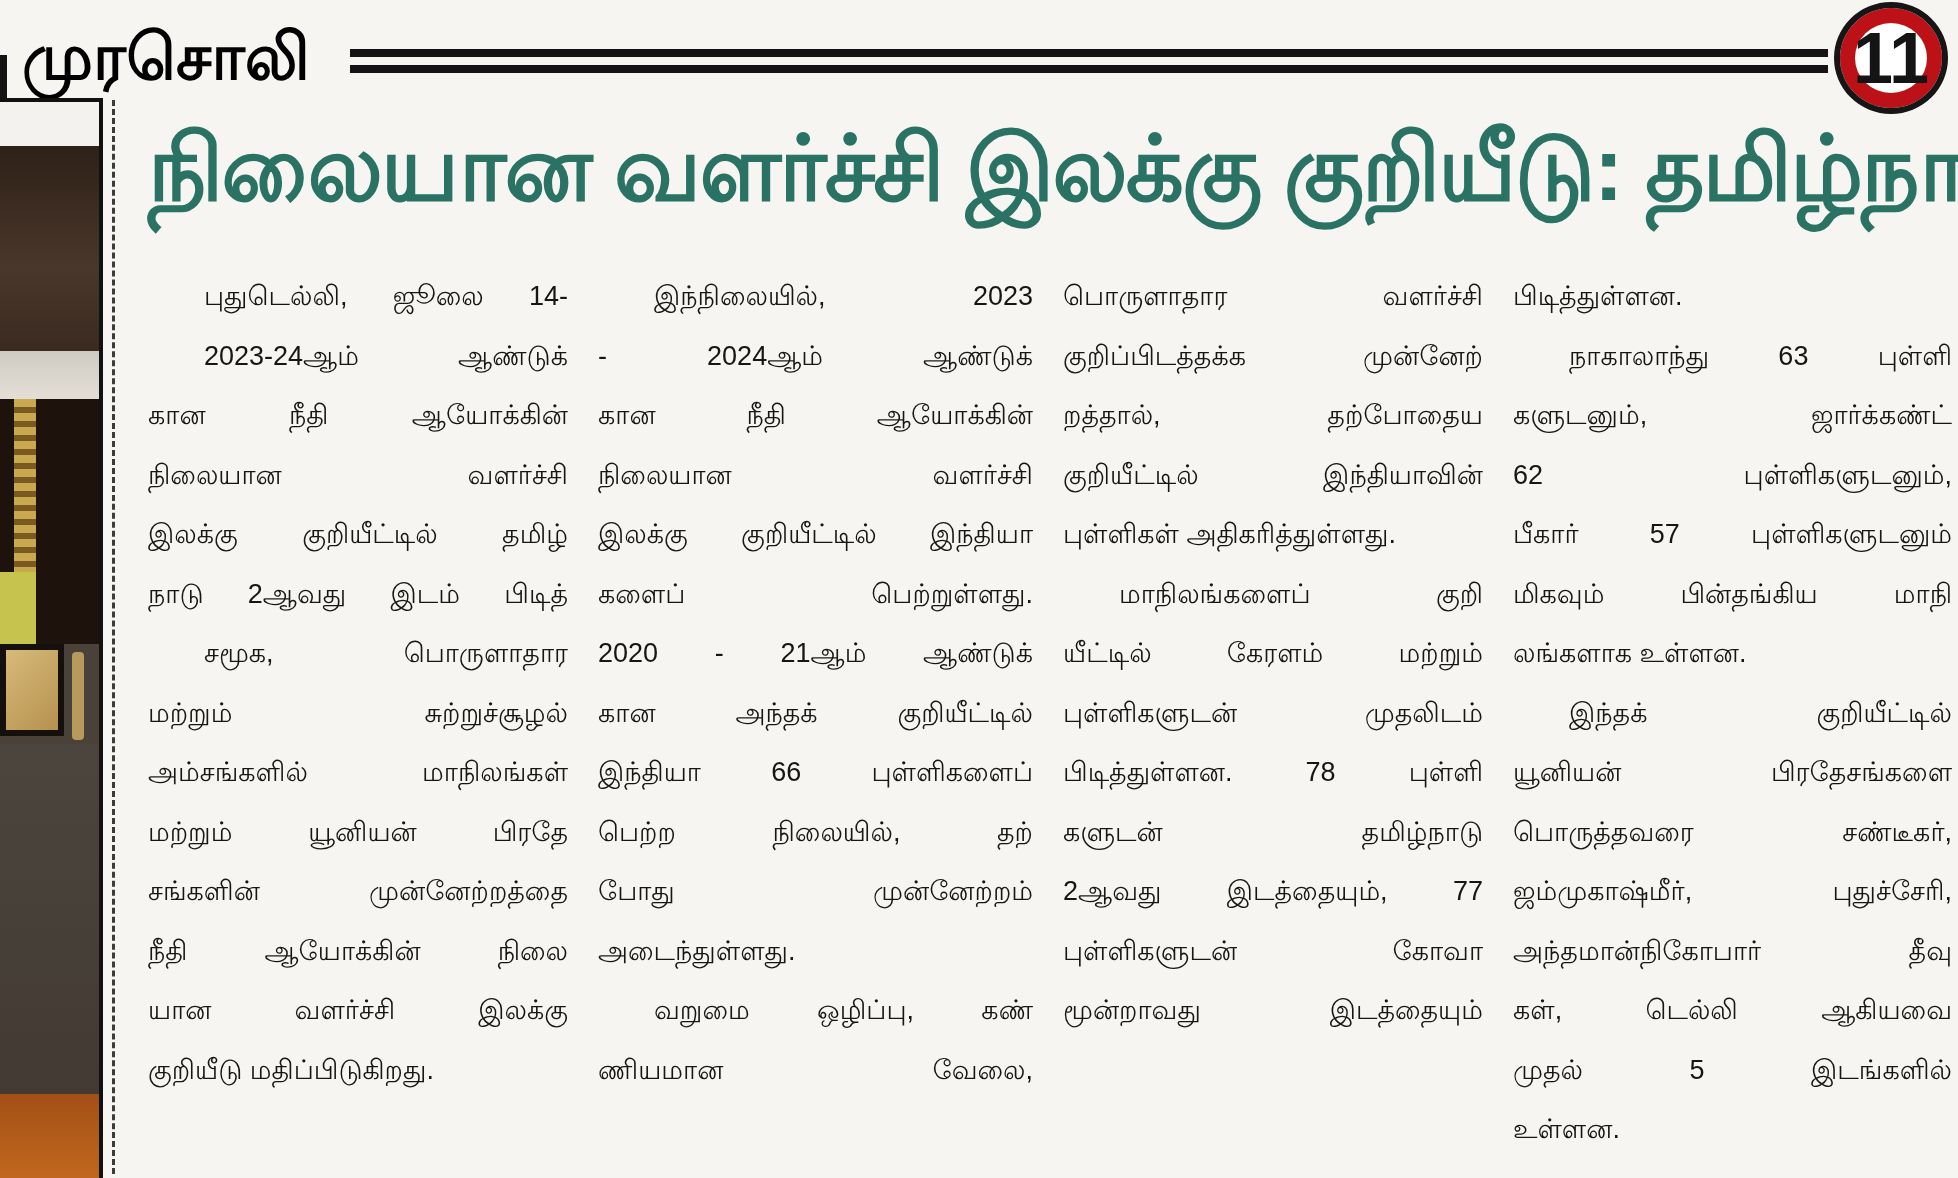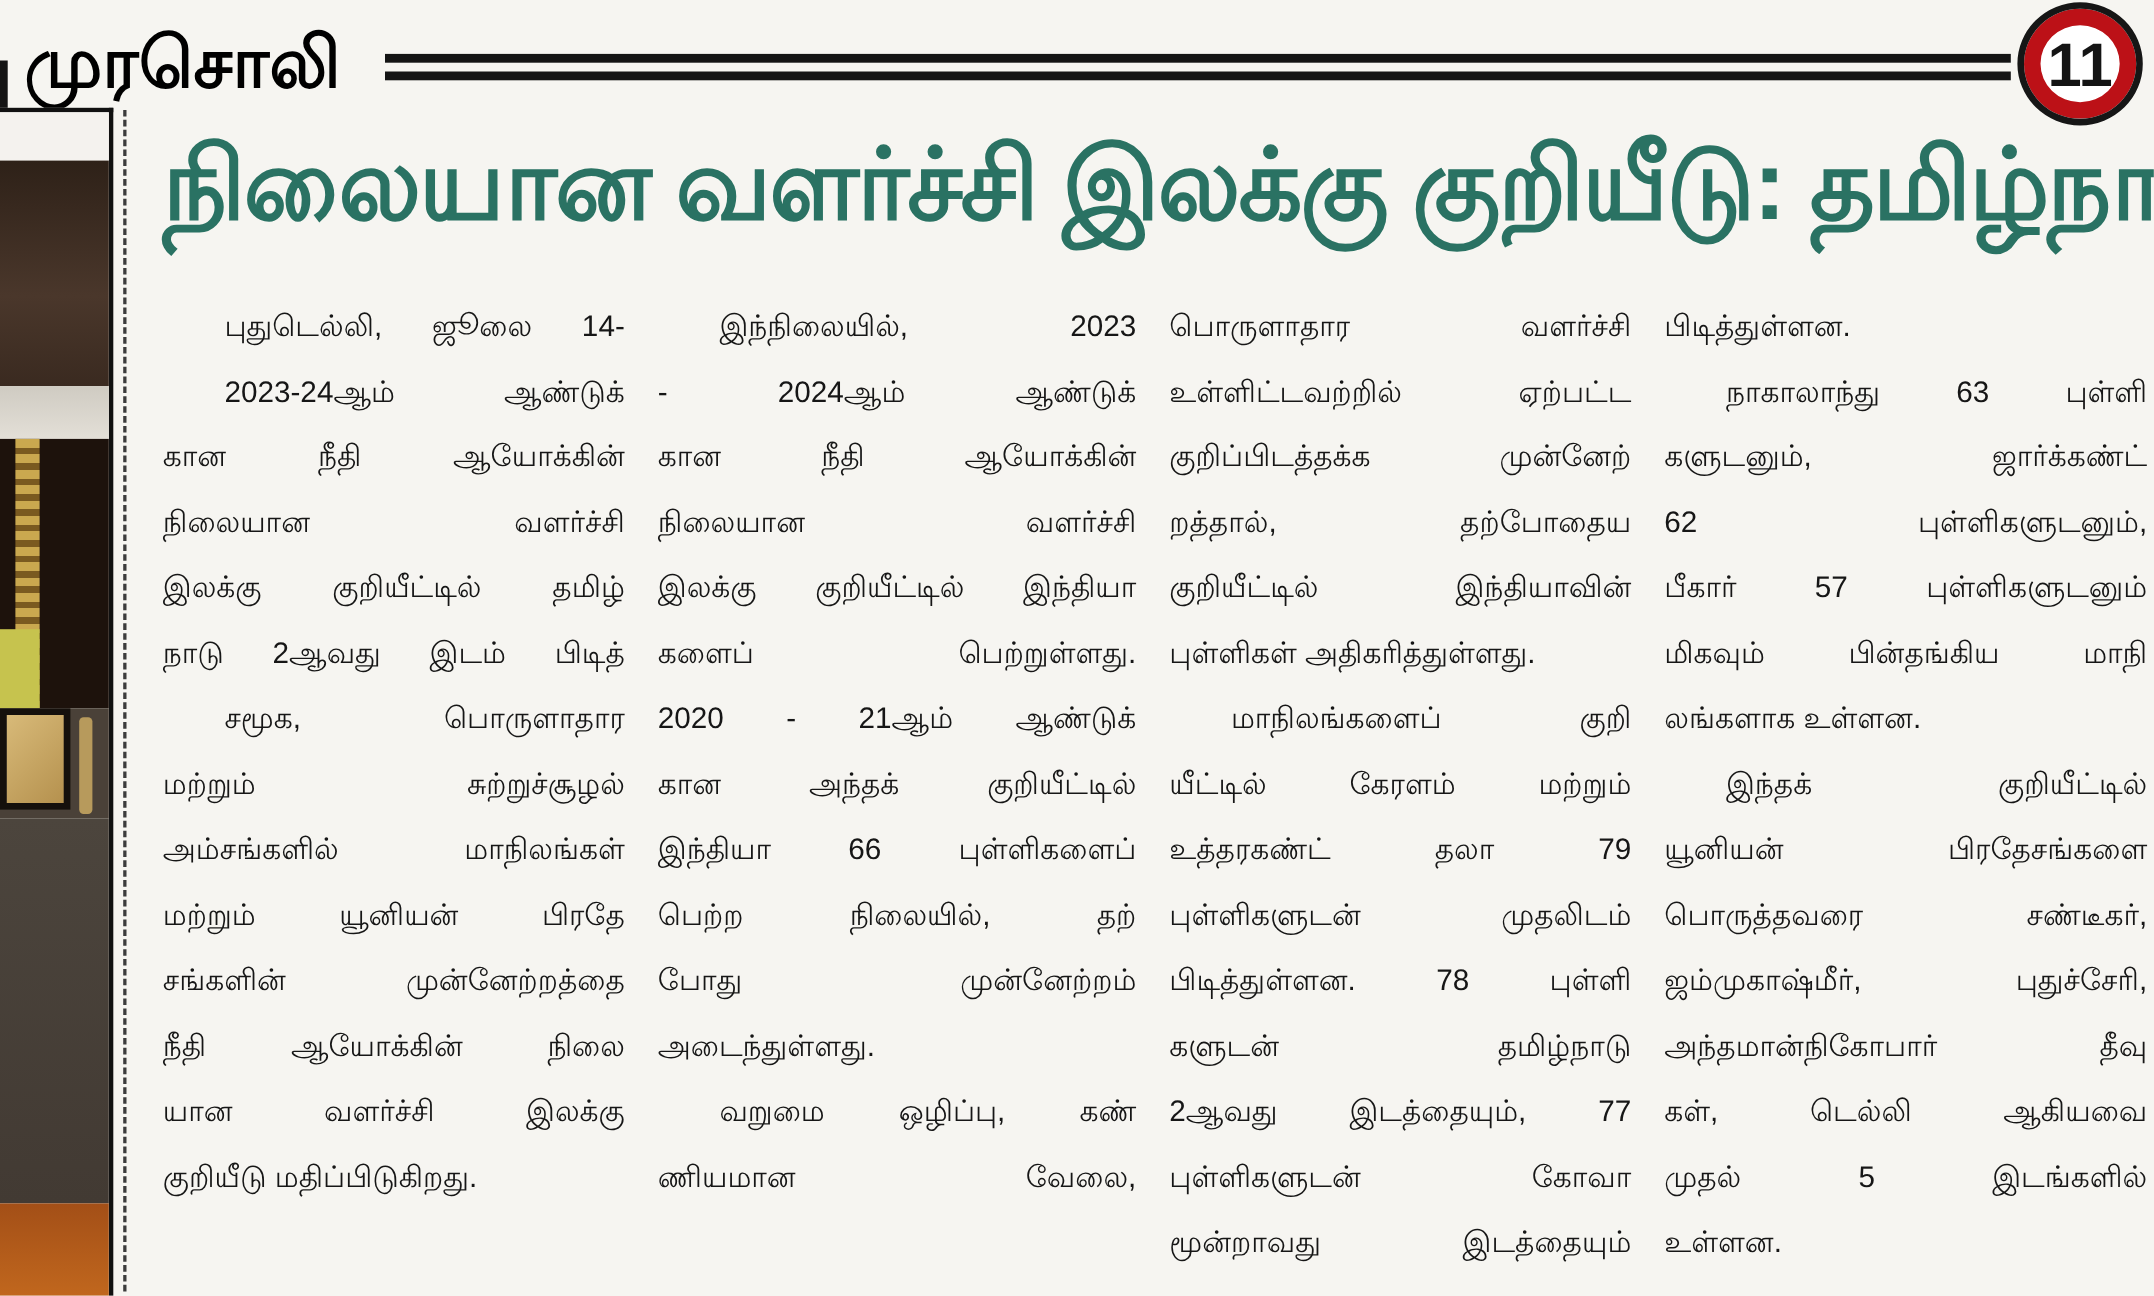--- a/index.html
+++ b/index.html
@@ -24,21 +24,21 @@
   .masthead-rule{
     position:absolute;left:350px;top:49px;height:8px;width:1478px;
     border-top:8px solid #141414;border-bottom:8px solid #141414;
   }
   .page-badge{
     position:absolute;left:1834px;top:2px;width:114px;height:112px;
     box-sizing:border-box;border-radius:50%;
     background:#ffffff;border:6px solid #161616;
     box-shadow:inset 0 0 0 15px var(--badge-red);
     display:flex;align-items:center;justify-content:center;
-    font-size:56px;font-weight:800;color:#141414;
+    font-size:72px;font-weight:800;color:#141414;
   }
   .corner-mark{
     position:absolute;left:0;top:55px;width:7px;height:48px;background:#141414;
   }
   
   .photo{
     position:absolute;left:0;top:98px;width:103px;height:1080px;
     box-sizing:border-box;background:#f4f2ee;
     border-top:4px solid #111;border-right:4px solid #111;
     overflow:hidden;
@@ -151,28 +151,26 @@
           <div class="line">கான அந்தக் குறியீட்டில்</div>
           <div class="line">இந்தியா 66 புள்ளிகளைப்</div>
           <div class="line">பெற்ற நிலையில், தற்</div>
           <div class="line">போது முன்னேற்றம்</div>
           <div class="line end">அடைந்துள்ளது.</div>
           <div class="line indent">வறுமை ஒழிப்பு, கண்</div>
           <div class="line">ணியமான வேலை,</div>
         </div>
       <div class="col">
           <div class="line">பொருளாதார வளர்ச்சி</div>
-          <div class="line">உள்ளிட்டவற்றில் ஏற்பட்ட</div>
           <div class="line">குறிப்பிடத்தக்க முன்னேற்</div>
           <div class="line">றத்தால், தற்போதைய</div>
           <div class="line">குறியீட்டில் இந்தியாவின்</div>
           <div class="line end">புள்ளிகள் அதிகரித்துள்ளது.</div>
           <div class="line indent">மாநிலங்களைப் குறி</div>
           <div class="line">யீட்டில் கேரளம் மற்றும்</div>
-          <div class="line">உத்தரகண்ட் தலா 79</div>
           <div class="line">புள்ளிகளுடன் முதலிடம்</div>
           <div class="line">பிடித்துள்ளன. 78 புள்ளி</div>
           <div class="line">களுடன் தமிழ்நாடு</div>
           <div class="line">2ஆவது இடத்தையும், 77</div>
           <div class="line">புள்ளிகளுடன் கோவா</div>
           <div class="line">மூன்றாவது இடத்தையும்</div>
         </div>
       <div class="col">
           <div class="line end">பிடித்துள்ளன.</div>
           <div class="line indent">நாகாலாந்து 63 புள்ளி</div>

